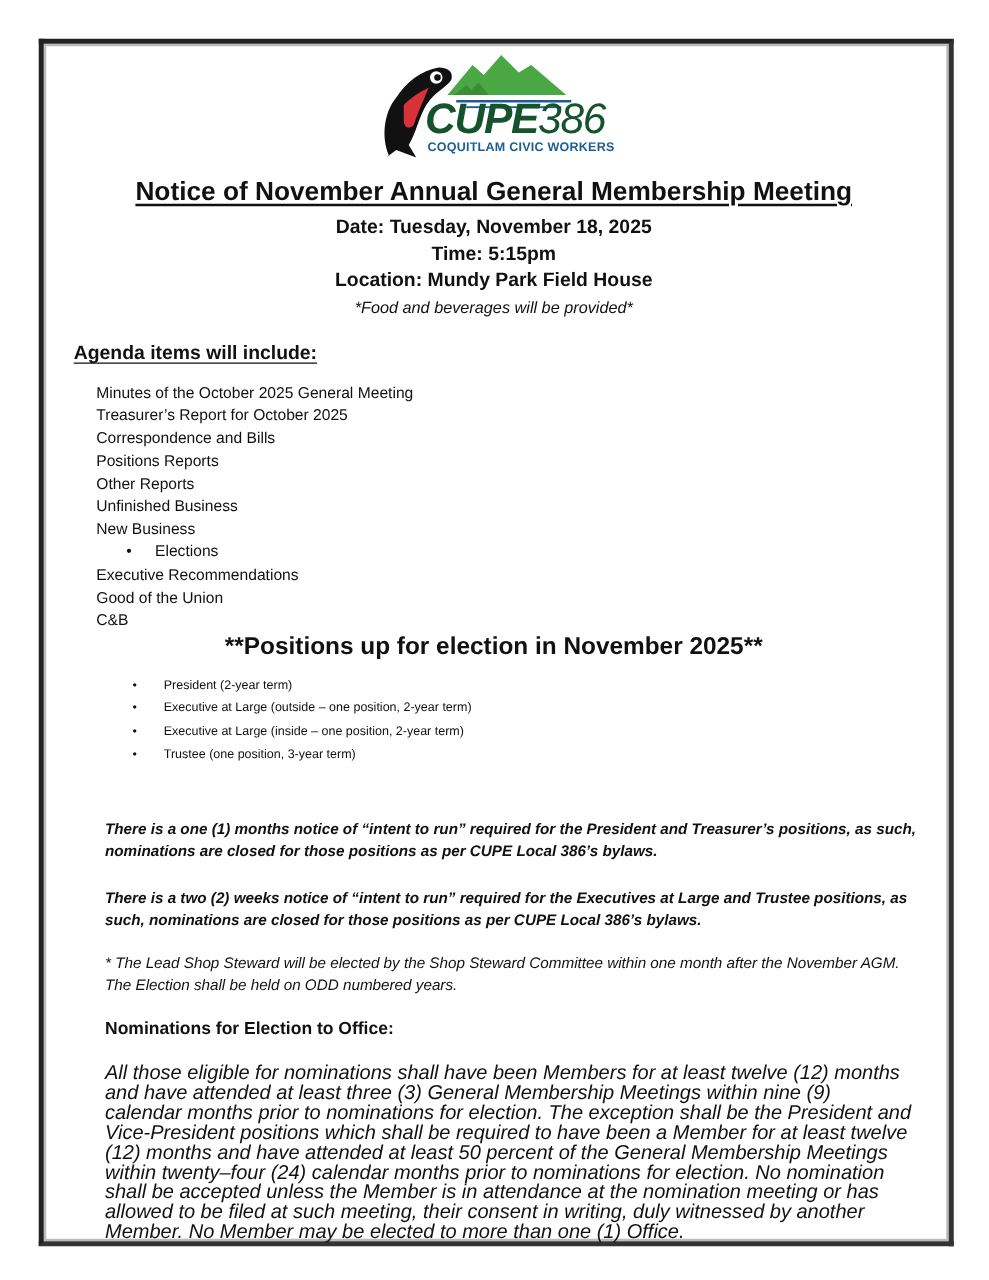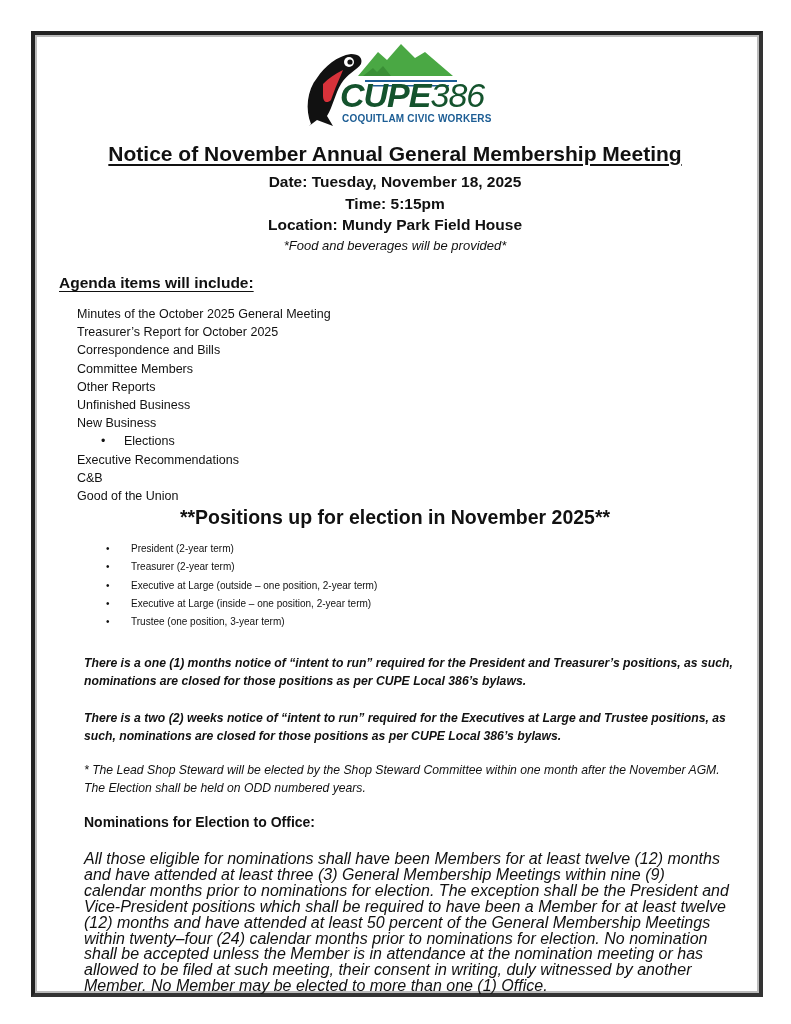--- a/index.html
+++ b/index.html
@@ -68,37 +68,36 @@
 <div class="center sub date">Date: Tuesday, November 18, 2025</div>
 <div class="center sub time">Time: 5:15pm</div>
 <div class="center sub loc">Location: Mundy Park Field House</div>
 <div class="center food">*Food and beverages will be provided*</div>
 
 <div class="agenda-h">Agenda items will include:</div>
 <div class="agenda">
   <div class="item">Minutes of the October 2025 General Meeting</div>
   <div class="item">Treasurer’s Report for October 2025</div>
   <div class="item">Correspondence and Bills</div>
-  <div class="item">Committee Members</div>
+  <div class="item">Positions Reports</div>
   <div class="item">Other Reports</div>
   <div class="item">Unfinished Business</div>
   <div class="item">New Business</div>
   <div class="item subitem">
     <span class="dot">•</span>
     <span class="lbl">Elections</span>
   </div>
   <div class="item">Executive Recommendations</div>
+  <div class="item">Good of the Union</div>
   <div class="item">C&amp;B</div>
-  <div class="item">Good of the Union</div>
 </div>
 
 <div class="center positions-h">**Positions up for election in November 2025**</div>
 <div class="positions">
   <div class="row"><span class="dot">•</span><span>President (2-year term)</span></div>
-  <div class="row"><span class="dot">•</span><span>Treasurer (2-year term)</span></div>
   <div class="row"><span class="dot">•</span><span>Executive at Large (outside – one position, 2-year term)</span></div>
   <div class="row"><span class="dot">•</span><span>Executive at Large (inside – one position, 2-year term)</span></div>
   <div class="row"><span class="dot">•</span><span>Trustee (one position, 3-year term)</span></div>
 </div>
 
 <div class="note bold n1">There is a one (1) months notice of “intent to run” required for the President and Treasurer’s positions, as such, nominations are closed for those positions as per CUPE Local 386’s bylaws.</div>
 <div class="note bold n2">There is a two (2) weeks notice of “intent to run” required for the Executives at Large and Trustee positions, as such, nominations are closed for those positions as per CUPE Local 386’s bylaws.</div>
 <div class="note n3">* The Lead Shop Steward will be elected by the Shop Steward Committee within one month after the November AGM.  The Election shall be held on ODD numbered years.</div>
 
 <div class="nom-h">Nominations for Election to Office:</div>

